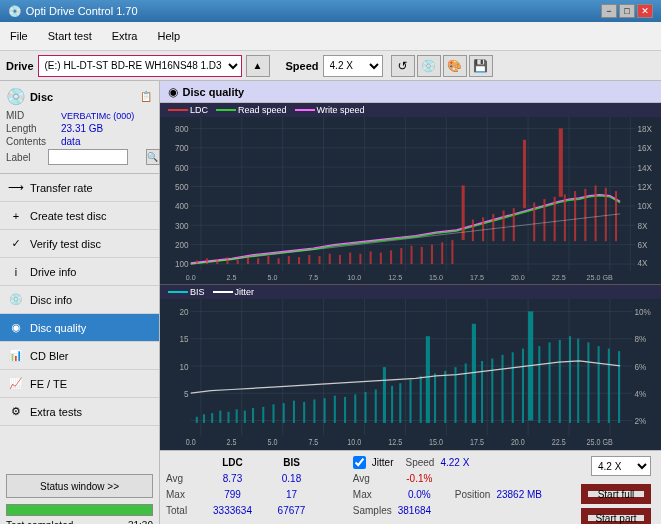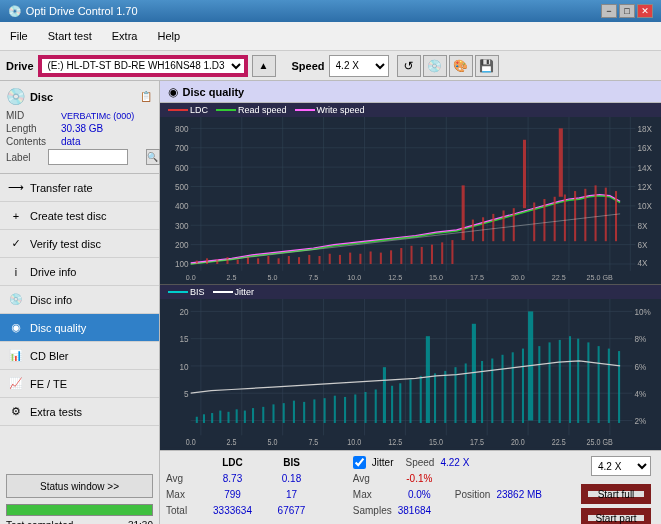--- a/index.html
+++ b/index.html
@@ -12,21 +12,21 @@
     .titlebar-btn { width: 16px; height: 14px; background: #c0c0c0; border: 1px solid #888; font-size: 9px; display: flex; align-items: center; justify-content: center; cursor: pointer; color: #000; }
     .titlebar-btn.close { background: #e04040; color: white; }
     
     
     .menubar { background: #f0f0f0; height: 20px; display: flex; align-items: center; padding: 14px 4px; border-bottom: 1px solid #ccc; gap: 8px; }
     .menubar-item { padding: 2px 6px; font-size: 11px; cursor: pointer; }
     
     
     .drivebar { background: #e8e8e8; height: 30px; display: flex; align-items: center; padding: 0 6px; gap: 4px; border-bottom: 1px solid #bbb; }
     .drive-label { font-weight: bold; font-size: 11px; }
-    .drive-select { height: 22px; font-size: 10px; border: 4px solid #be185d; background: white; padding: 0 2px; min-width: 200px; }
+    .drive-select { height: 22px; font-size: 10px; border: 1px solid #be185d; background: white; padding: 0 2px; min-width: 200px; }
     .eject-btn { width: 24px; height: 22px; background: #e0e0e0; border: 1px solid #999; display: flex; align-items: center; justify-content: center; cursor: pointer; font-size: 10px; }
     .speed-label { font-weight: bold; font-size: 11px; margin-left: 8px; }
     .speed-select { height: 22px; font-size: 10px; border: 1px solid #999; background: white; padding: 0 2px; min-width: 60px; }
     .toolbar-icons { display: flex; gap: 2px; margin-left: 4px; }
     .toolbar-icon-btn { width: 24px; height: 22px; background: #e0e0e0; border: 1px solid #999; display: flex; align-items: center; justify-content: center; cursor: pointer; font-size: 12px; }
     
     
     .main { display: flex; height: calc(524px - 22px - 20px - 30px); }
     
     
@@ -141,21 +141,21 @@
         <span class="disc-icon">💿</span>
         <span class="disc-header-text">Disc</span>
         <span style="margin-left:auto; font-size:10px;">📋</span>
       </div>
       <div class="disc-row">
         <span class="disc-row-label">MID</span>
         <span class="disc-row-value" style="font-size:9px;">VERBATIMc (000)</span>
       </div>
       <div class="disc-row">
         <span class="disc-row-label">Length</span>
-        <span class="disc-row-value">30.38 GB</span>
+        <span class="disc-row-value">23.31 GB</span>
       </div>
       <div class="disc-row">
         <span class="disc-row-label">Contents</span>
         <span class="disc-row-value">data</span>
       </div>
       <div class="disc-row label-input-row">
         <span class="disc-row-label">Label</span>
         <input class="label-input" type="text" style="">
         <div class="label-icon-btn">🔍</div>
       </div>

